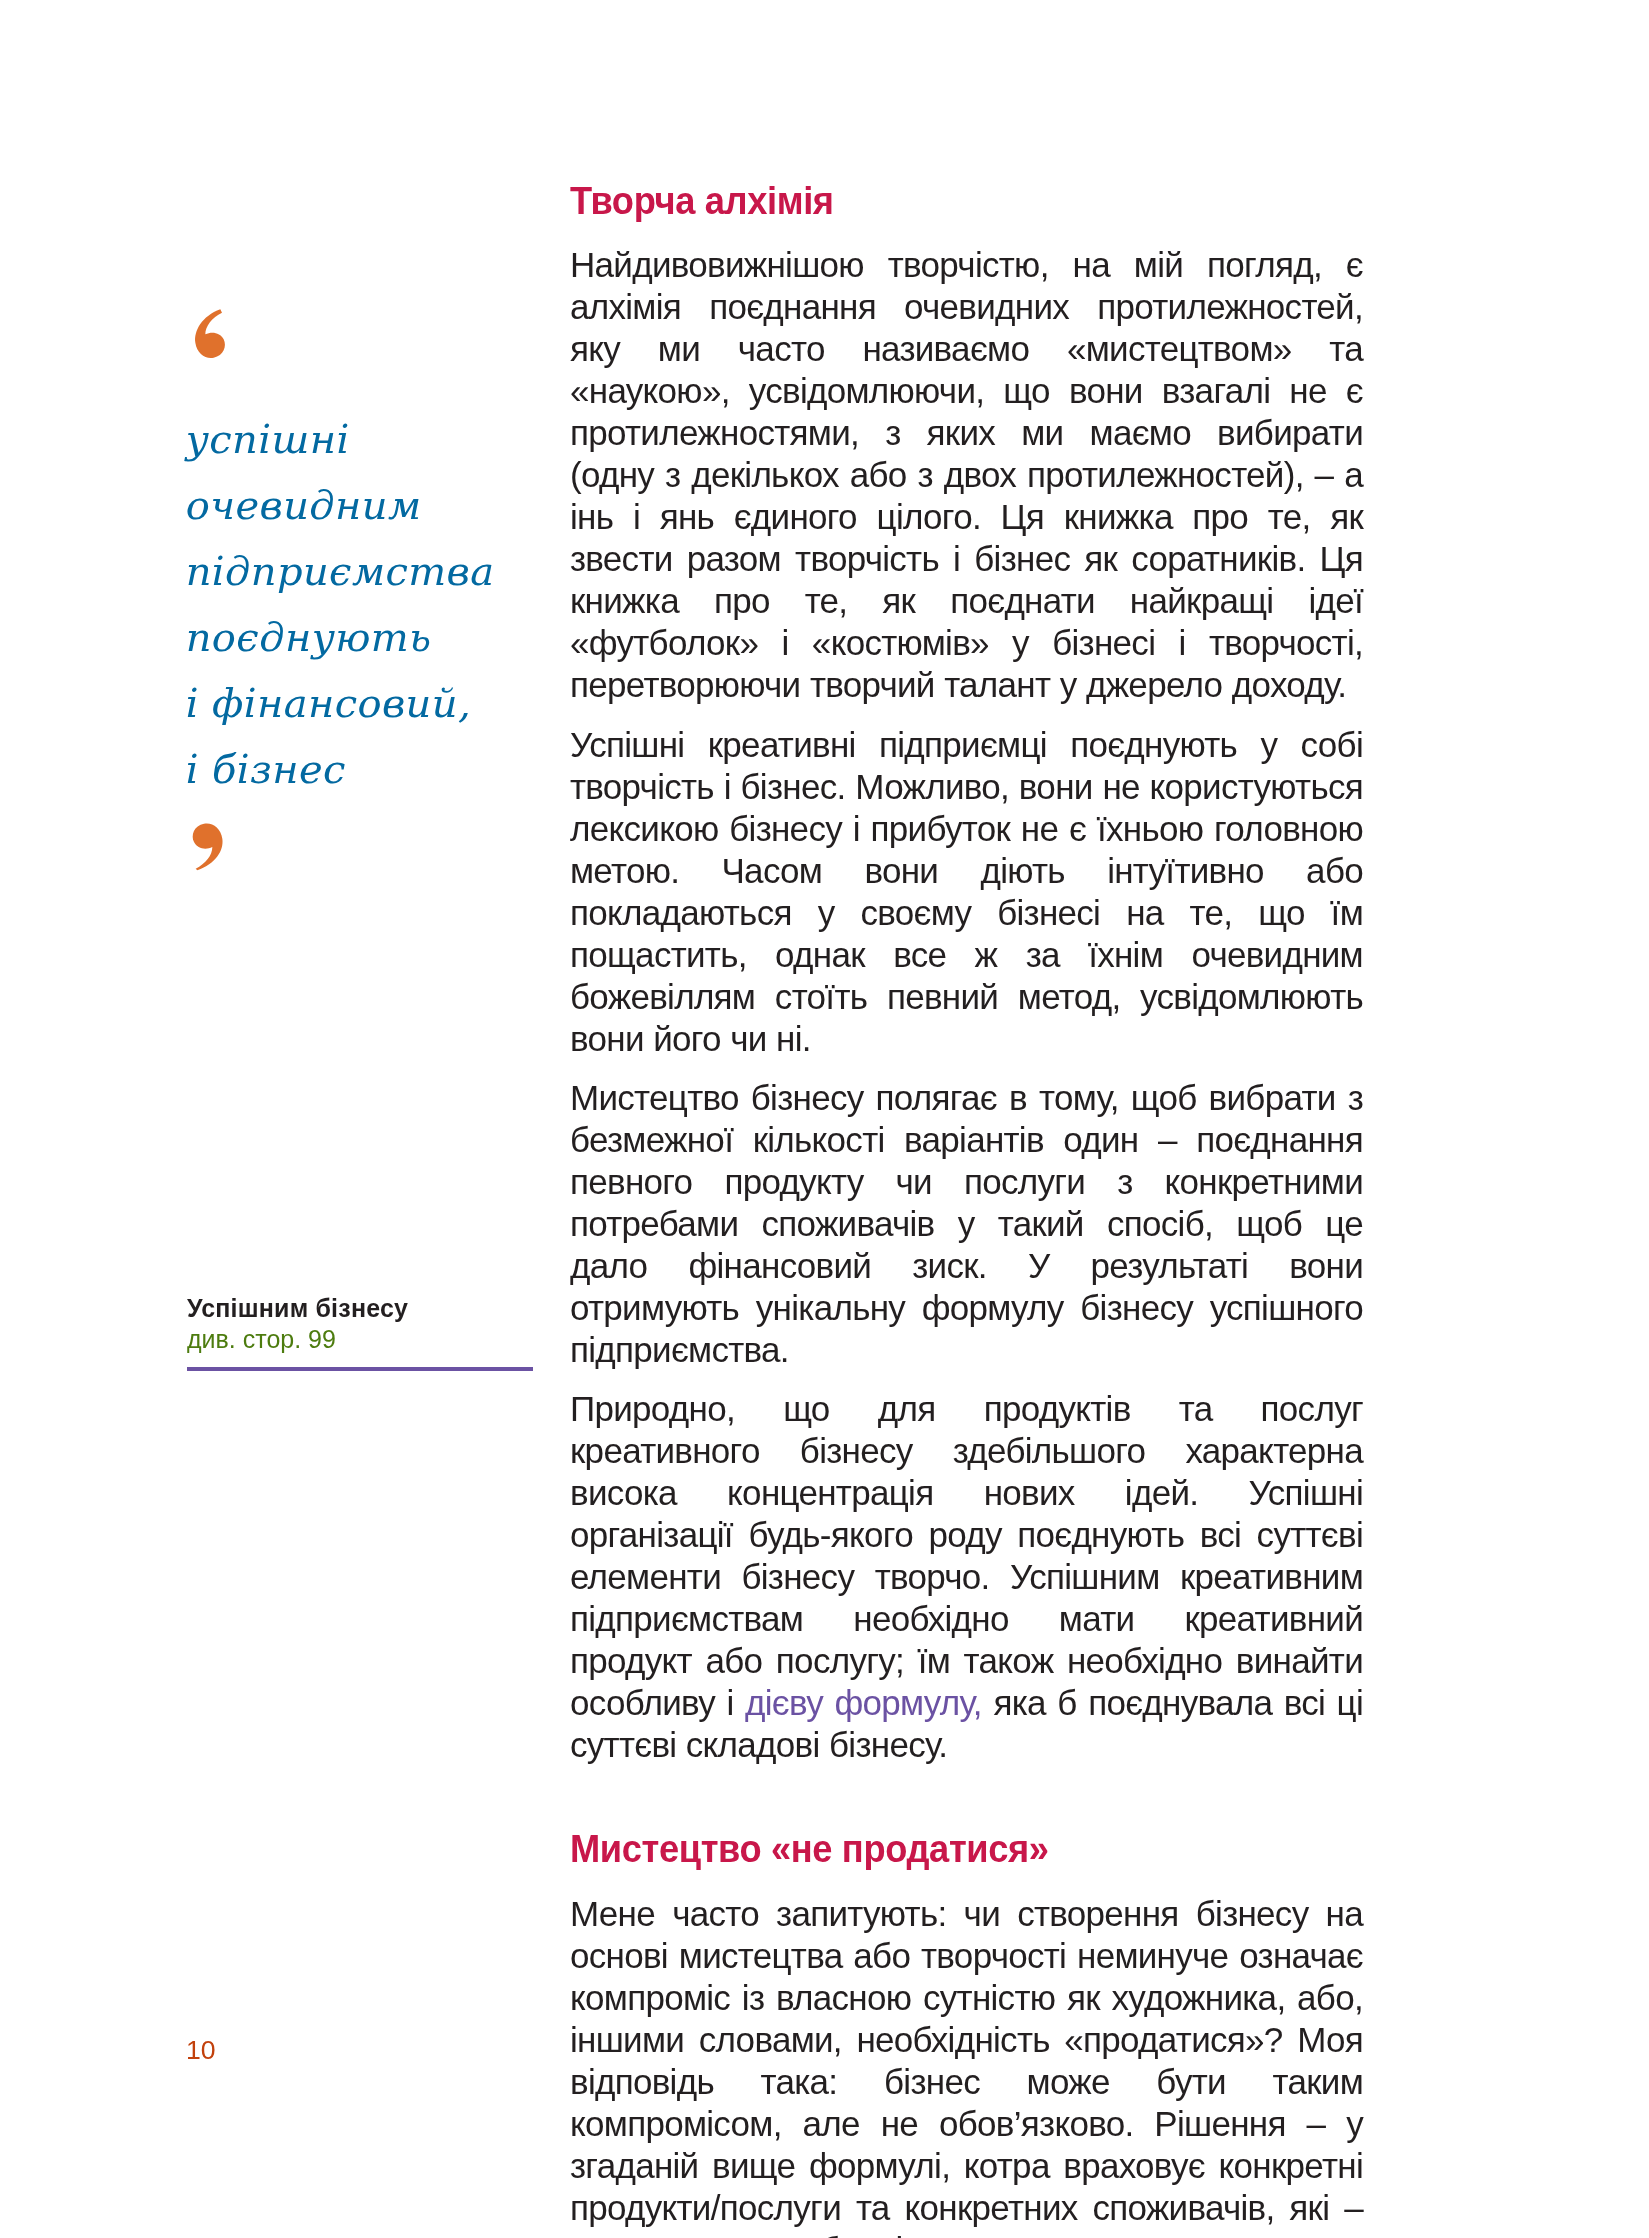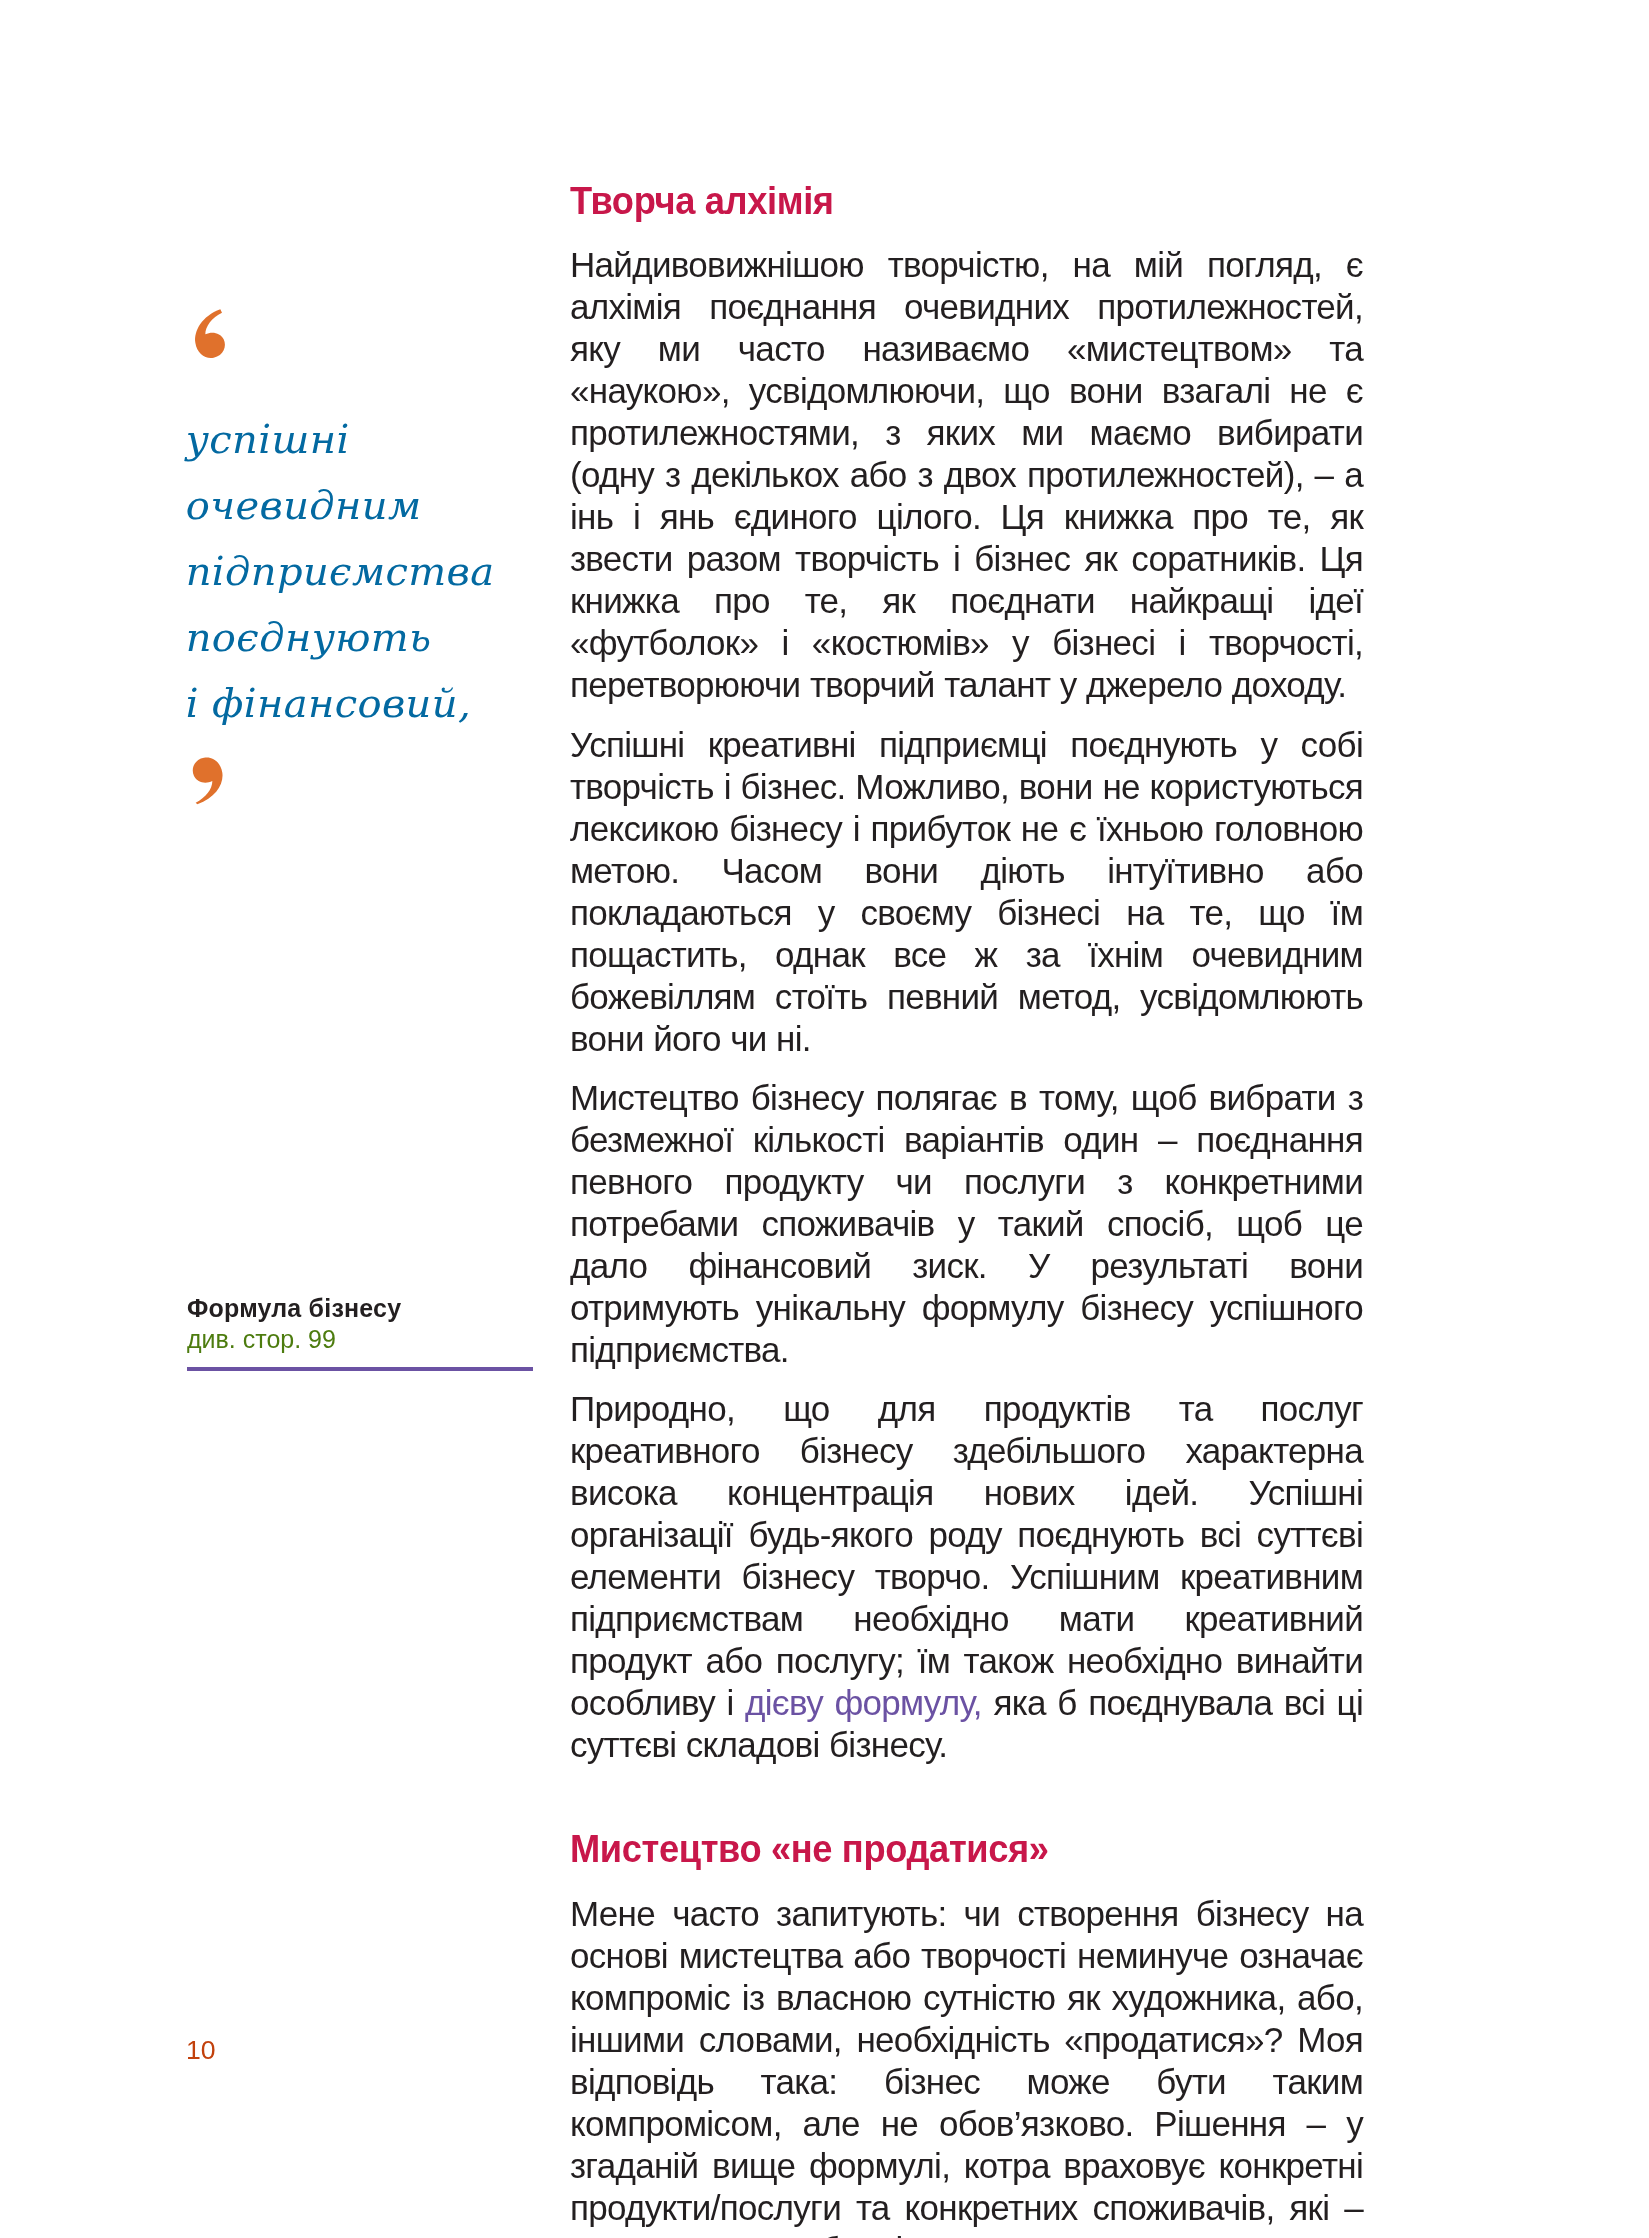--- a/index.html
+++ b/index.html
@@ -53,28 +53,29 @@
   <div class="pull-quote">
     <svg class="quote-mark-open" viewBox="0 0 60 90">
       <path d="M40 22 C 18 30, 8 48, 10 62 C 12 75, 22 82, 32 80 C 44 78, 48 66, 44 58 C 40 50, 30 48, 22 52 C 22 42, 30 32, 42 26 Z" fill="#e0712c"></path>
     </svg>
     <div class="quote-text">
       <span class="quote-line">успішні</span>
       <span class="quote-line">очевидним</span>
       <span class="quote-line">підприємства</span>
       <span class="quote-line">поєднують</span>
       <span class="quote-line">і фінансовий,</span>
+      <span class="quote-line">і бізнес</span>
     </div>
     <svg class="quote-mark-close" viewBox="0 0 60 90">
       <path d="M16 58 C 38 50, 48 34, 46 20 C 44 7, 34 0, 24 2 C 12 4, 8 16, 12 24 C 16 32, 26 34, 34 30 C 34 40, 26 50, 14 56 Z" fill="#e0712c"></path>
     </svg>
   </div>
 
   <div class="xref">
-    <div class="xref-title">Формула бізнесу</div>
+    <div class="xref-title">Успішним бізнесу</div>
     <div class="xref-page">див. стор. 99</div>
     <div class="xref-rule"></div>
   </div>
 
   <div class="main">
     <section>
       <h2 class="section-heading">Творча алхімія</h2>
       <p class="para">Найдивовижнішою творчістю, на мій погляд, є алхімія поєднання очевидних протилежностей, яку ми часто називаємо «мистецтвом» та «наукою», усвідомлюючи, що вони взагалі не є протилежностями, з яких ми маємо вибирати (одну з декількох або з двох протилежностей), – а інь і янь єдиного цілого. Ця книжка про те, як звести разом творчість і бізнес як соратників. Ця книжка про те, як поєднати найкращі ідеї «футболок» і «костюмів» у бізнесі і творчості, перетворюючи творчий талант у джерело доходу.</p>
       <p class="para">Успішні креативні підприємці поєднують у собі творчість і бізнес. Можливо, вони не користуються лексикою бізнесу і прибуток не є їхньою головною метою. Часом вони діють інтуїтивно або покладаються у своєму бізнесі на те, що їм пощастить, однак все ж за їхнім очевидним божевіллям стоїть певний метод, усвідомлюють вони його чи ні.</p>
       <p class="para">Мистецтво бізнесу полягає в тому, щоб вибрати з безмежної кількості варіантів один – поєднання певного продукту чи послуги з конкретними потребами споживачів у такий спосіб, щоб це дало фінансовий зиск. У результаті вони отримують унікальну формулу бізнесу успішного підприємства.</p>

